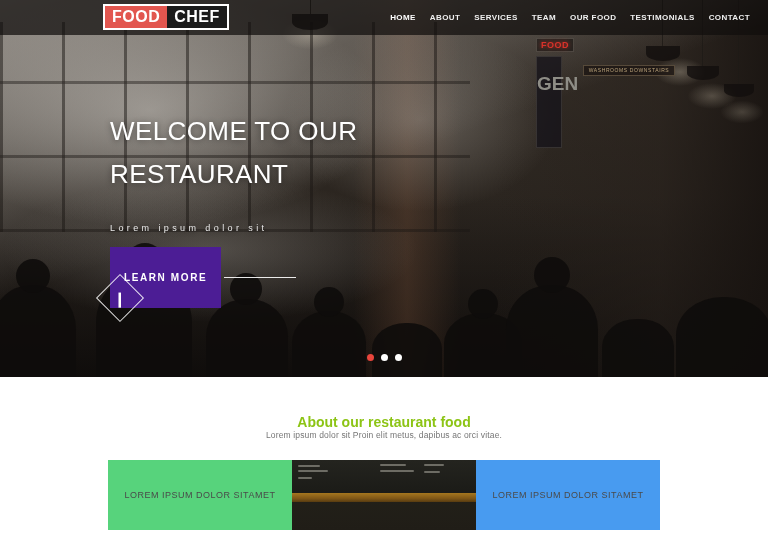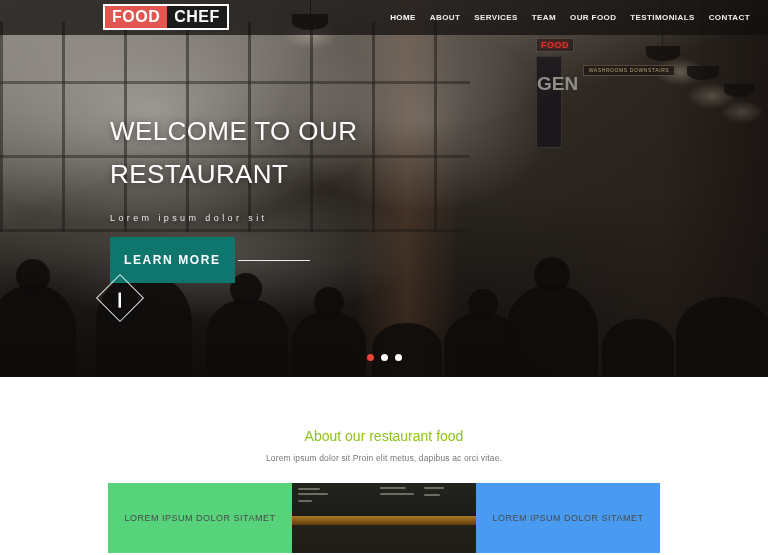--- a/index.html
+++ b/index.html
@@ -115,29 +115,29 @@
 
   
   .hero-content { position:absolute; left:110px; top:110px; z-index:5; }
   .hero-title {
     color:#ffffff; font-size:26px; font-weight:400;
     line-height:43px; letter-spacing:.4px;
     text-shadow:0 1px 6px rgba(0,0,0,.45);
     max-width:330px;
   }
   .hero-sub {
-    margin-top:17px;
+    margin-top:27px;
     color:#e9e9e9; font-size:9px; letter-spacing:3.4px;
     text-shadow:0 1px 4px rgba(0,0,0,.55);
   }
   .hero-cta-row { margin-top:14px; display:flex; align-items:center; }
   .btn-learn {
-    background:#0f766e; color:#ffffff;
-    font-size:12px; font-weight:700; letter-spacing:1.6px;
-    padding:16px 14px; border:none; cursor:pointer;
+    background:#4c1d95; color:#ffffff;
+    font-size:10px; font-weight:700; letter-spacing:1.6px;
+    padding:25px 14px; border:none; cursor:pointer;
   }
   .cta-line {
     width:72px; height:1px; background:rgba(255,255,255,.9);
     margin-left:3px;
   }
 
   
   .diamond-ctrl {
     position:absolute; left:103px; top:281px;
     width:34px; height:34px;
@@ -160,25 +160,25 @@
   .dot.active { background:#e8453c; }
 
   
   .about { width:768px; background:#ffffff; padding-top:29px; }
   .about-title {
     text-align:center; color:#2f2f2f;
     font-size:24px; font-weight:400; letter-spacing:.2px;
   }
   .about-sub {
     text-align:center; color:#8cc415;
-    font-size:14px; font-weight:400; margin-top:22px;
+    font-size:14px; font-weight:700; margin-top:8px;
   }
   .about-desc {
     text-align:center; color:#767676;
-    font-size:8.5px; margin-top:9px; letter-spacing:.15px;
+    font-size:8.5px; margin-top:0; letter-spacing:.15px;
   }
 
   
   .panels {
     display:flex; width:552px; margin:20px auto 0;
     height:70px;
   }
   .panel {
     flex:1; display:flex; align-items:center; justify-content:center;
     text-align:center; color:#4a4a4a;

